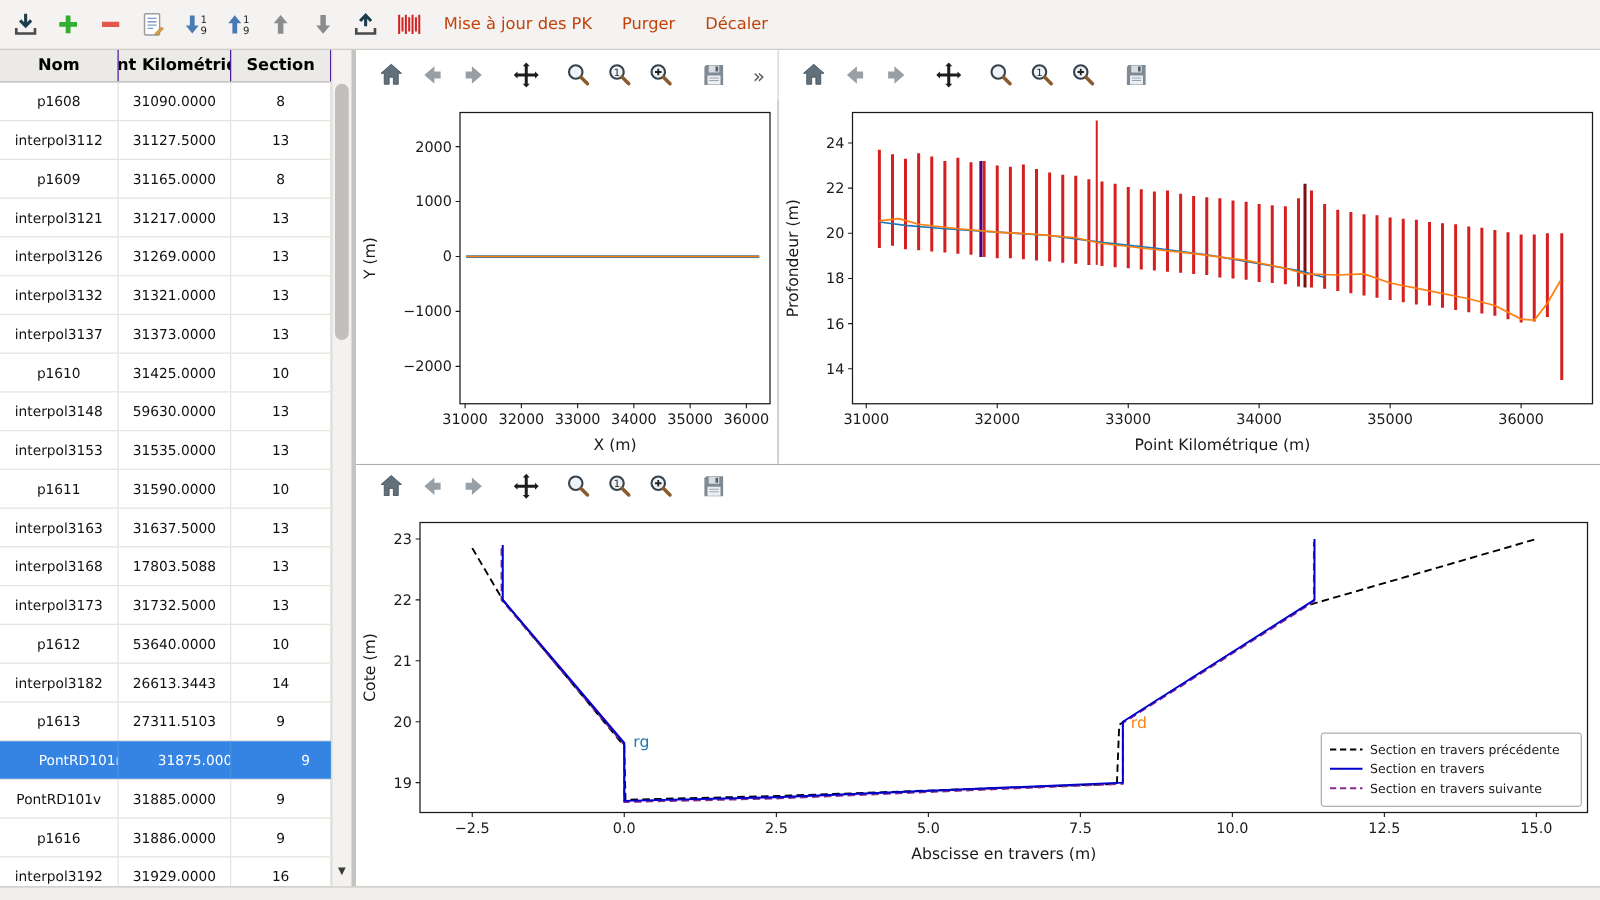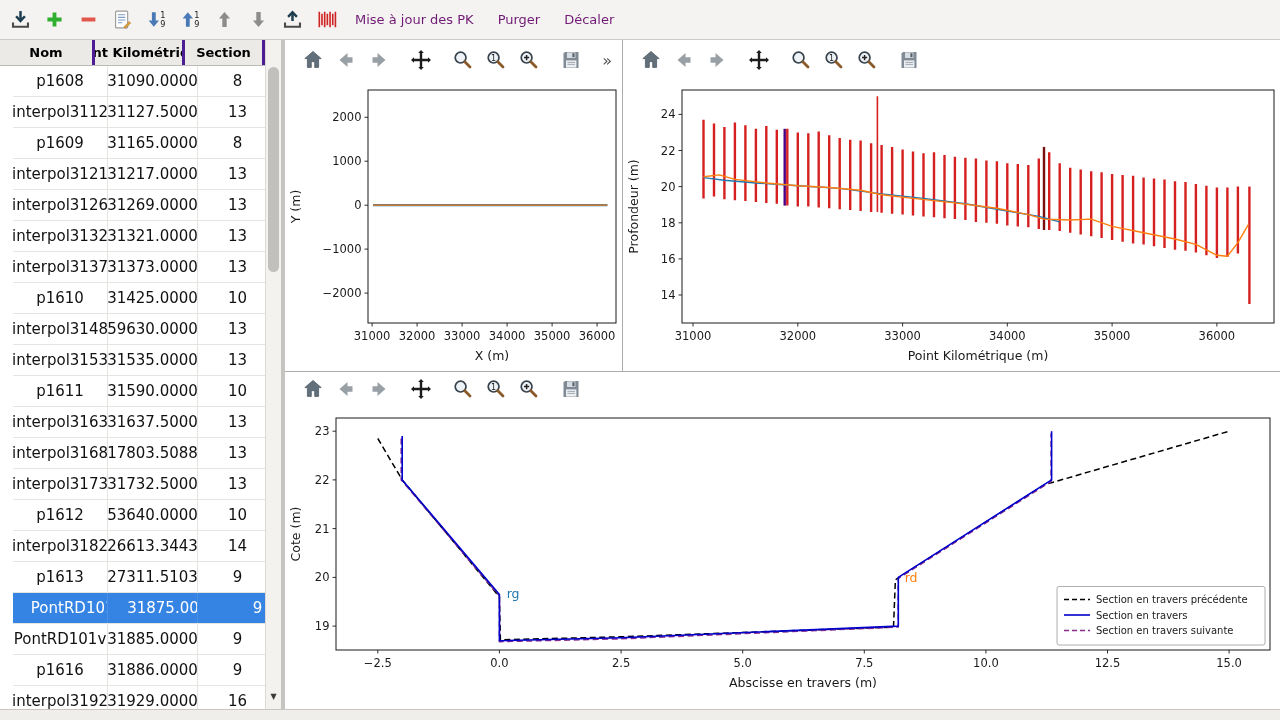--- a/index.html
+++ b/index.html
@@ -2,29 +2,29 @@
 <html><head>
 <meta charset="utf-8">
 <style>
   html,body{margin:0;padding:0;background:#fff;}
   body{width:1280px;height:720px;overflow:hidden;font-family:"DejaVu Sans",sans-serif;}
   .app{width:1280px;height:720px;display:flex;flex-direction:column;}
   
   .toolbar{height:40px;background:#f4f3f1;border-bottom:1px solid #cfccc8;display:flex;align-items:center;padding:0 4px;gap:2px;flex:0 0 auto;box-sizing:border-box;}
   .tbtn{width:32px;height:32px;display:flex;align-items:center;justify-content:center;border-radius:3px;cursor:default;}
   .tbtn svg{width:23px;height:23px;}
-  .taction{padding:5px 11px;font-size:13px;color:#701a75;border-radius:3px;}
+  .taction{padding:5px 11px;font-size:13px;color:#c2410c;border-radius:3px;}
   
   .main{flex:1;display:flex;min-height:0;}
   .left{width:285px;flex:0 0 285px;box-sizing:border-box;border-right:4px solid #c6c4c0;display:flex;background:#fff;}
   .tablewrap{width:265px;display:flex;flex-direction:column;}
   .thead{display:grid;grid-template-columns:95px 90px 80px;height:25px;background:#ebeae7;border-bottom:1px solid #bdbbb7;font-weight:bold;font-size:13px;flex:0 0 auto;}
-  .thead div{display:flex;align-items:center;justify-content:center;border-right:3px solid #4c1d95;overflow:hidden;white-space:nowrap;}
+  .thead div{display:flex;align-items:center;justify-content:center;border-right:1px solid #4c1d95;overflow:hidden;white-space:nowrap;}
   .tbody{flex:1;overflow:hidden;}
-  .trow{display:grid;grid-template-columns:95px 90px 80px;height:30px;font-size:15px;border-bottom:1px solid #e6e4e1;color:#111;margin-left:13px;}
+  .trow{display:grid;grid-template-columns:95px 90px 80px;height:30px;font-size:11px;border-bottom:1px solid #e6e4e1;color:#111;}
   .trow div{display:flex;align-items:center;justify-content:center;border-right:1px solid #e6e4e1;overflow:hidden;white-space:nowrap;}
   .trow.selected{background:#3584e4;color:#fff;}
   .trow.selected div{border-right-color:#4a90e0;border-bottom-color:#3584e4;padding-left:40px;}
   .sbar{width:16px;background:#f3f2ef;border-left:1px solid #dcdad6;position:relative;box-sizing:border-box;}
   .sthumb{position:absolute;left:2px;right:2px;top:27px;height:205px;background:#c2c0bc;border-radius:6px;}
   .sdown{position:absolute;bottom:8px;left:0;right:0;text-align:center;font-size:8px;color:#3a3a3a;}
   
   .right{flex:1;display:flex;flex-direction:column;min-width:0;background:#fff;}
   .toprow{height:332px;flex:0 0 332px;display:flex;border-bottom:1px solid #aeaca8;box-sizing:border-box;}
   .figure{display:flex;flex-direction:column;background:#fff;}

